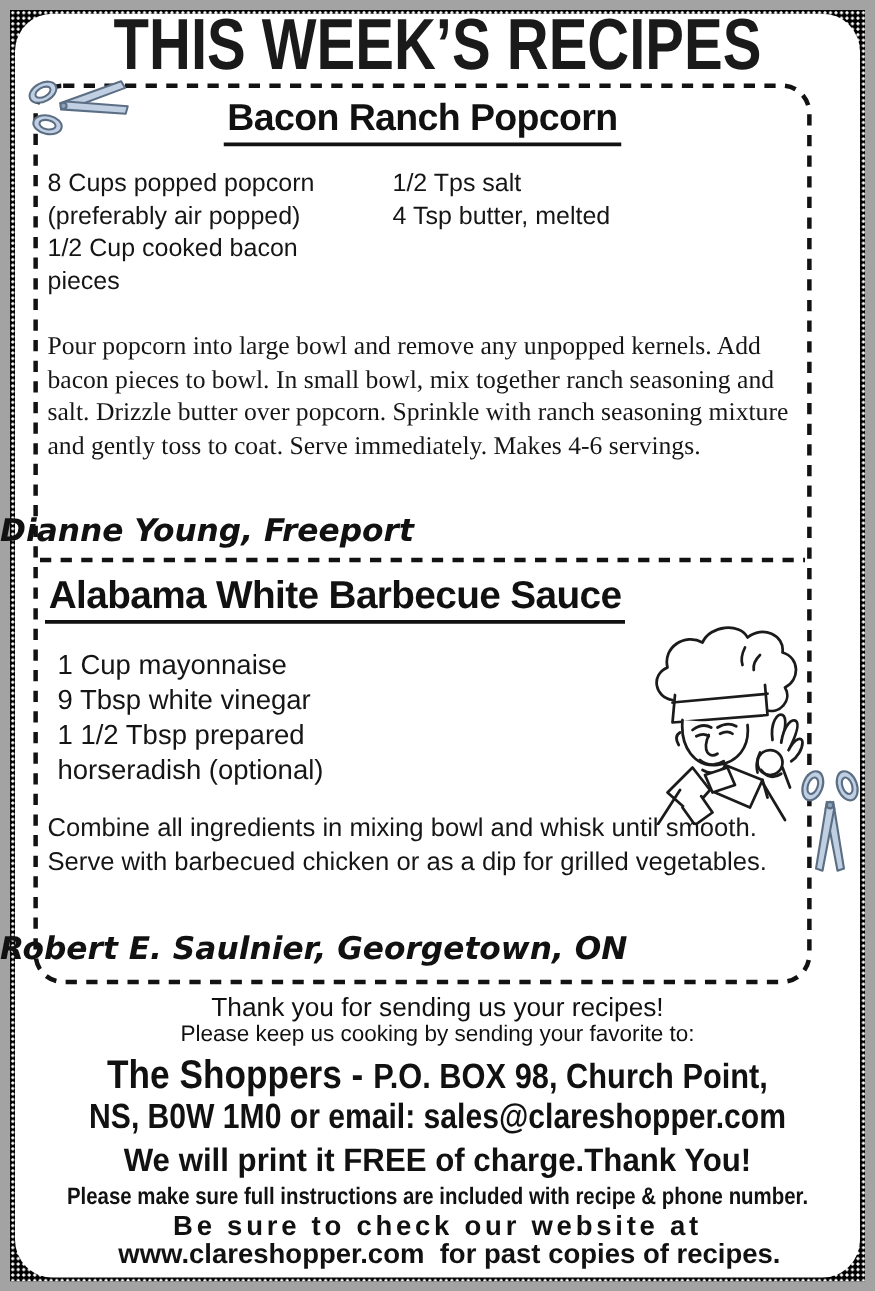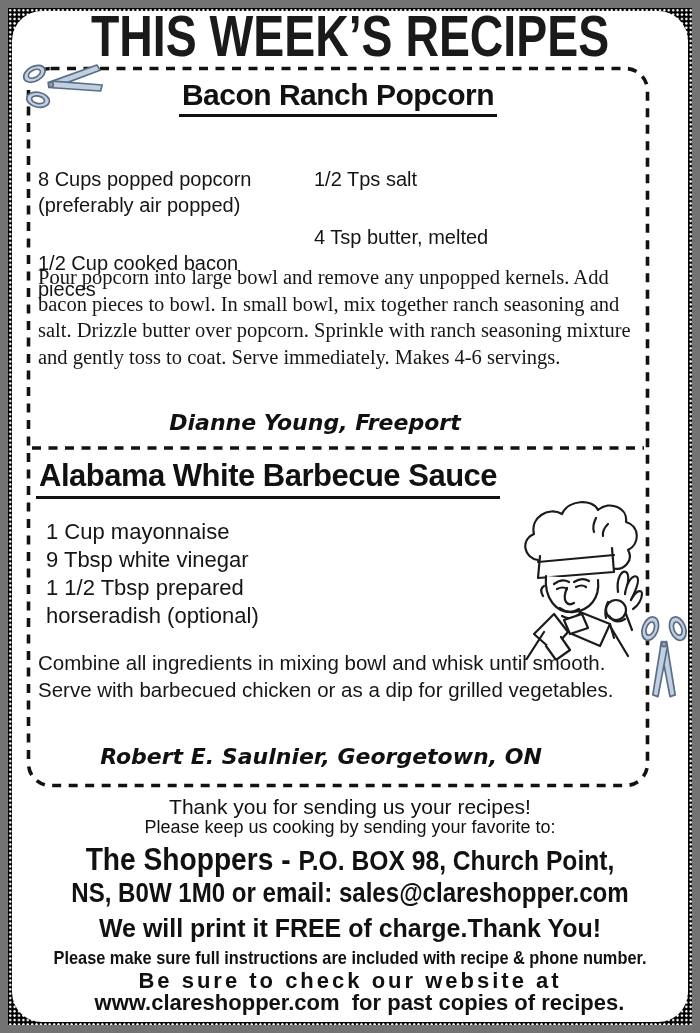--- a/index.html
+++ b/index.html
@@ -1,21 +1,21 @@
 <!DOCTYPE html>
 <html><head>
 <meta charset="utf-8">
 <style>
   html,body { margin:0; padding:0; background:#fff; }
   * { box-sizing:border-box; }
 
   .page {
     position:relative;
     width:700px; height:1033px;
-    background:#737373;
+    background:#a3a3a3;
     overflow:hidden;
     font-family:"Liberation Sans", sans-serif;
     color:#151515;
   }
   
   .halftone {
     position:absolute; inset:8px;
     background-color:#000;
     background-image: radial-gradient(circle, #fff 1.05px, rgba(0,0,0,0) 1.35px);
     background-size:4.4px 4.4px;
@@ -53,38 +53,38 @@
     display:inline-block;
     font-weight:700; color:#111;
     border-bottom:3.5px solid #111;
     padding:0 3px 2px 3px;
     letter-spacing:-0.5px;
     white-space:nowrap;
   }
   .recipe-head-1 .hspan { font-size:30px; }
   .recipe-head-2 .hspan { font-size:31px; }
 
-  .ing { font-size:20px; line-height:26px;margin-top:32px; }
+  .ing { font-size:20px; line-height:26px; }
   .ing2 { font-size:22px; line-height:28px; }
 
   .col-1a { position:absolute; left:38px;  top:134px; width:245px; }
   .col-1b { position:absolute; left:314px; top:134px; width:305px; }
   .col-2a { position:absolute; left:46px;  top:518px; width:292px; }
   .col-2b { position:absolute; left:332px; top:526px; width:168px; }
 
   .instructions {
     position:absolute; font-size:20.5px; line-height:26.5px; color:#161616;
   }
   .instr-1 { left:38px; top:264px; width:600px;font-family:Liberation Serif, serif; }
   .instr-2 { left:38px; top:650px; width:594px; }
 
   .attribution {
-    position:absolute; text-align:center;
+    position:absolute; text-align:left;
     font-family:"DejaVu Sans", sans-serif;
-    font-style:italic; font-weight:700; font-size:22px;
+    font-style:italic; font-weight:700; font-size:25px;
     color:#111;
   }
   .attr-1 { left:0; top:410px; width:630px; }
   .attr-2 { left:0; top:744px; width:642px; }
 
   .chef { position:absolute; left:512px; top:496px; width:132px; height:164px; }
 
   .footer-line { position:absolute; left:0; width:700px; text-align:center; color:#111; }
   .f-thanks1 { top:795px; font-size:21px; }
   .f-thanks2 { top:817px; font-size:18px; }

